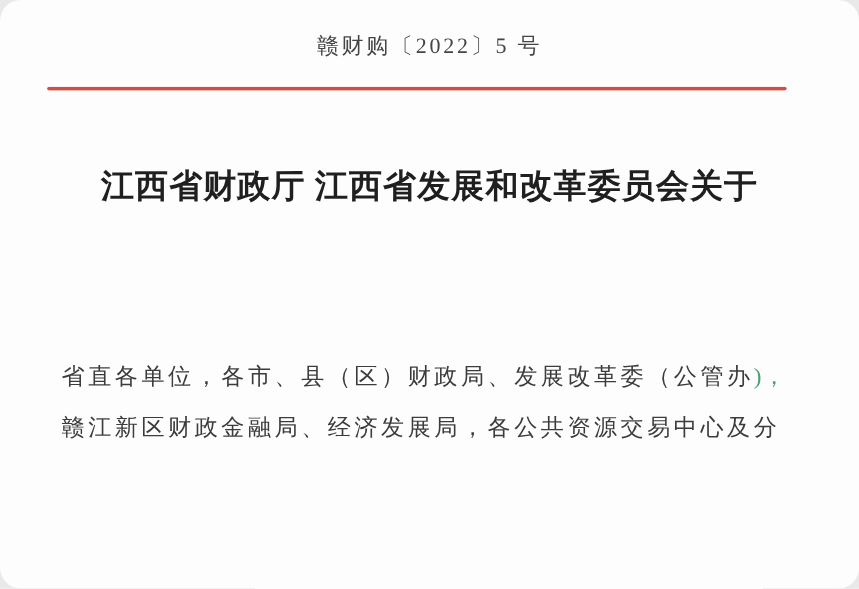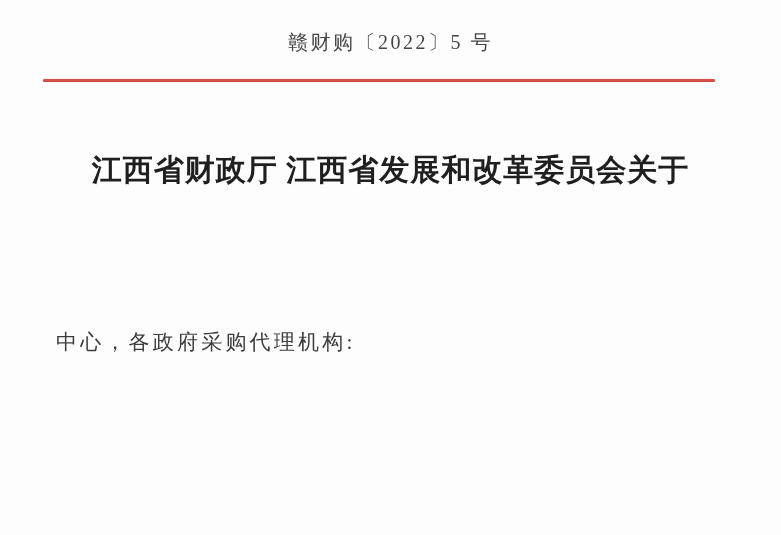--- a/index.html
+++ b/index.html
@@ -64,27 +64,28 @@
   .b-line {
     margin: 0;
     white-space: nowrap;
   }
   .b-line.indented { text-indent: 42px; }
   .suffix { letter-spacing: 1px; }
 </style>
 </head>
 <body>
 
-<div class="page" style="background: rgb(253, 253, 253);">
+<div class="page" style="background: rgb(253, 253, 253); border-radius: 19px;">
 
   <div class="doc-number" style="color: rgb(69, 69, 69);">赣财购〔2022〕5 号</div>
 
   <div class="divider" style="background: rgb(207, 79, 70);"></div>
 
   <h1 class="title" style="color: rgb(31, 31, 31);">
     <span class="t-line t1">江西省财政厅 江西省发展和改革委员会关于</span>
   </h1>
 
   <div class="body-text" style="color: rgb(60, 60, 60);">
-    <p class="b-line">中心，各政府采购代理机构:</p>
+    <p class="b-line"><span>省直各单位，各市、县（区）财政局、发展改革委（公管办</span><span class="suffix" style="color: rgb(76, 161, 115);">)，</span></p>
+    <p class="b-line">赣江新区财政金融局、经济发展局，各公共资源交易中心及分</p>
   </div>
 
 </div>
 
 </body></html>

